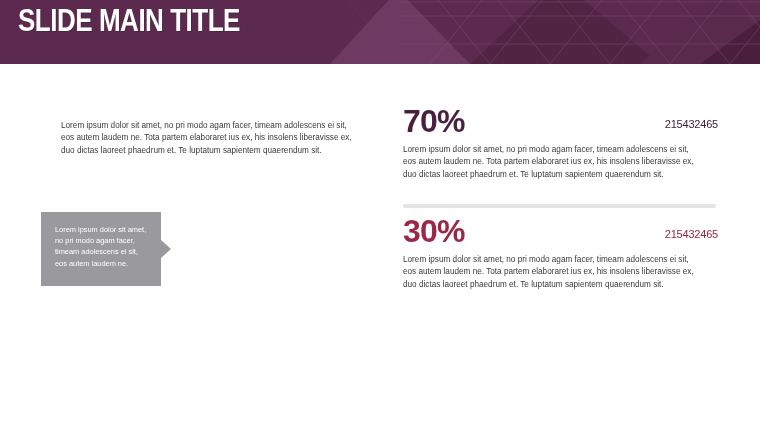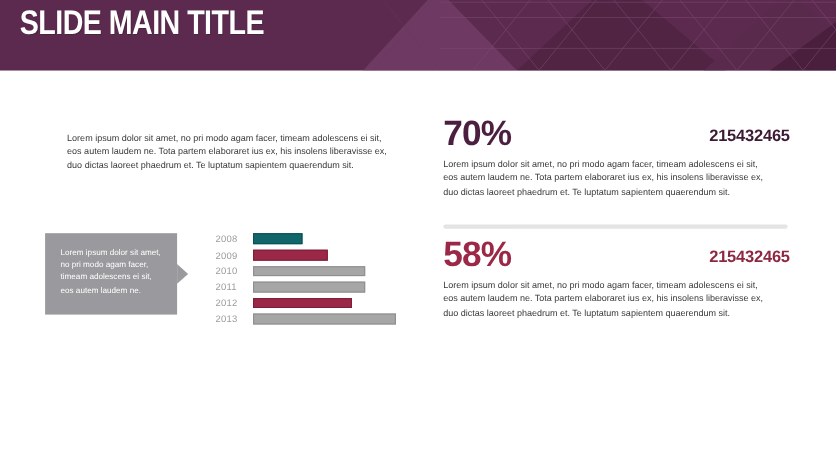--- a/index.html
+++ b/index.html
@@ -90,21 +90,21 @@
   .stat-bottom{position:absolute;left:403px;top:218px;width:315px;}
   .stat-head{position:relative;height:34px;}
   .stat-pct{
     position:absolute;left:0;top:-4px;
     font-size:32px;font-weight:bold;line-height:34px;
     letter-spacing:-0.8px;
     text-align:right;
   }
   .stat-num{
     position:absolute;right:0;top:6px;
-    font-size:15px;font-weight:bold;line-height:20px;
+    font-size:11px;font-weight:normal;line-height:20px;
     letter-spacing:-0.2px;
   }
   .stat-para{
     margin-top:2px;
     font-size:8.2px;line-height:12.4px;color:#3a3a3a;
     width:300px;
   }
   .divider{
     position:absolute;left:403px;top:204px;width:313px;height:4px;
     background:#e4e4e4;border-radius:2px;
@@ -150,58 +150,32 @@
   </div>
 
 
   <div class="left-para">Lorem ipsum dolor sit amet, no pri modo agam facer, timeam adolescens ei sit, eos autem laudem ne. Tota partem elaboraret ius ex, his insolens liberavisse ex, duo dictas laoreet phaedrum et. Te luptatum sapientem quaerendum sit.</div>
 
   <div class="callout" style="background: rgb(154, 154, 158);">
     <div class="callout-text">Lorem ipsum dolor sit amet, no pri modo agam facer, timeam adolescens ei sit, eos autem laudem ne.</div>
   </div>
   <div class="callout-tail" style="border-left-color: rgb(154, 154, 158);"></div>
 
-  <div class="chart" id="bar-chart">
-      <div class="chart-row">
-        <div class="chart-label">2008</div>
-        <div class="chart-bar" style="width: 45px; background: rgb(16, 102, 106); border: 1px solid rgb(13, 79, 82);"></div>
-      </div>
-      <div class="chart-row">
-        <div class="chart-label">2009</div>
-        <div class="chart-bar" style="width: 68px; background: rgb(156, 40, 71); border: 1px solid rgb(126, 31, 57);"></div>
-      </div>
-      <div class="chart-row">
-        <div class="chart-label">2010</div>
-        <div class="chart-bar" style="width: 102px; background: rgb(166, 166, 166); border: 1px solid rgb(143, 143, 143);"></div>
-      </div>
-      <div class="chart-row">
-        <div class="chart-label">2011</div>
-        <div class="chart-bar" style="width: 102px; background: rgb(166, 166, 166); border: 1px solid rgb(143, 143, 143);"></div>
-      </div>
-      <div class="chart-row">
-        <div class="chart-label">2012</div>
-        <div class="chart-bar" style="width: 90px; background: rgb(156, 40, 71); border: 1px solid rgb(126, 31, 57);"></div>
-      </div>
-      <div class="chart-row">
-        <div class="chart-label">2013</div>
-        <div class="chart-bar" style="width: 130px; background: rgb(166, 166, 166); border: 1px solid rgb(143, 143, 143);"></div>
-      </div>
-    </div>
 
   <div class="divider" style="background: rgb(228, 228, 228);"></div>
 
   <div class="stat-top">
     <div class="stat-head">
       <div class="stat-pct" style="color: rgb(74, 31, 64);">70%</div>
       <div class="stat-num" style="color: rgb(61, 26, 51);">215432465</div>
     </div>
     <div class="stat-para">Lorem ipsum dolor sit amet, no pri modo agam facer, timeam adolescens ei sit, eos autem laudem ne. Tota partem elaboraret ius ex, his insolens liberavisse ex, duo dictas laoreet phaedrum et. Te luptatum sapientem quaerendum sit.</div>
   </div>
 
   <div class="stat-bottom">
     <div class="stat-head">
-      <div class="stat-pct" style="color: rgb(156, 40, 71);">58%</div>
+      <div class="stat-pct" style="color: rgb(156, 40, 71);">30%</div>
       <div class="stat-num" style="color: rgb(142, 39, 65);">215432465</div>
     </div>
     <div class="stat-para">Lorem ipsum dolor sit amet, no pri modo agam facer, timeam adolescens ei sit, eos autem laudem ne. Tota partem elaboraret ius ex, his insolens liberavisse ex, duo dictas laoreet phaedrum et. Te luptatum sapientem quaerendum sit.</div>
   </div>
 
 </div>
 
 </body></html>

